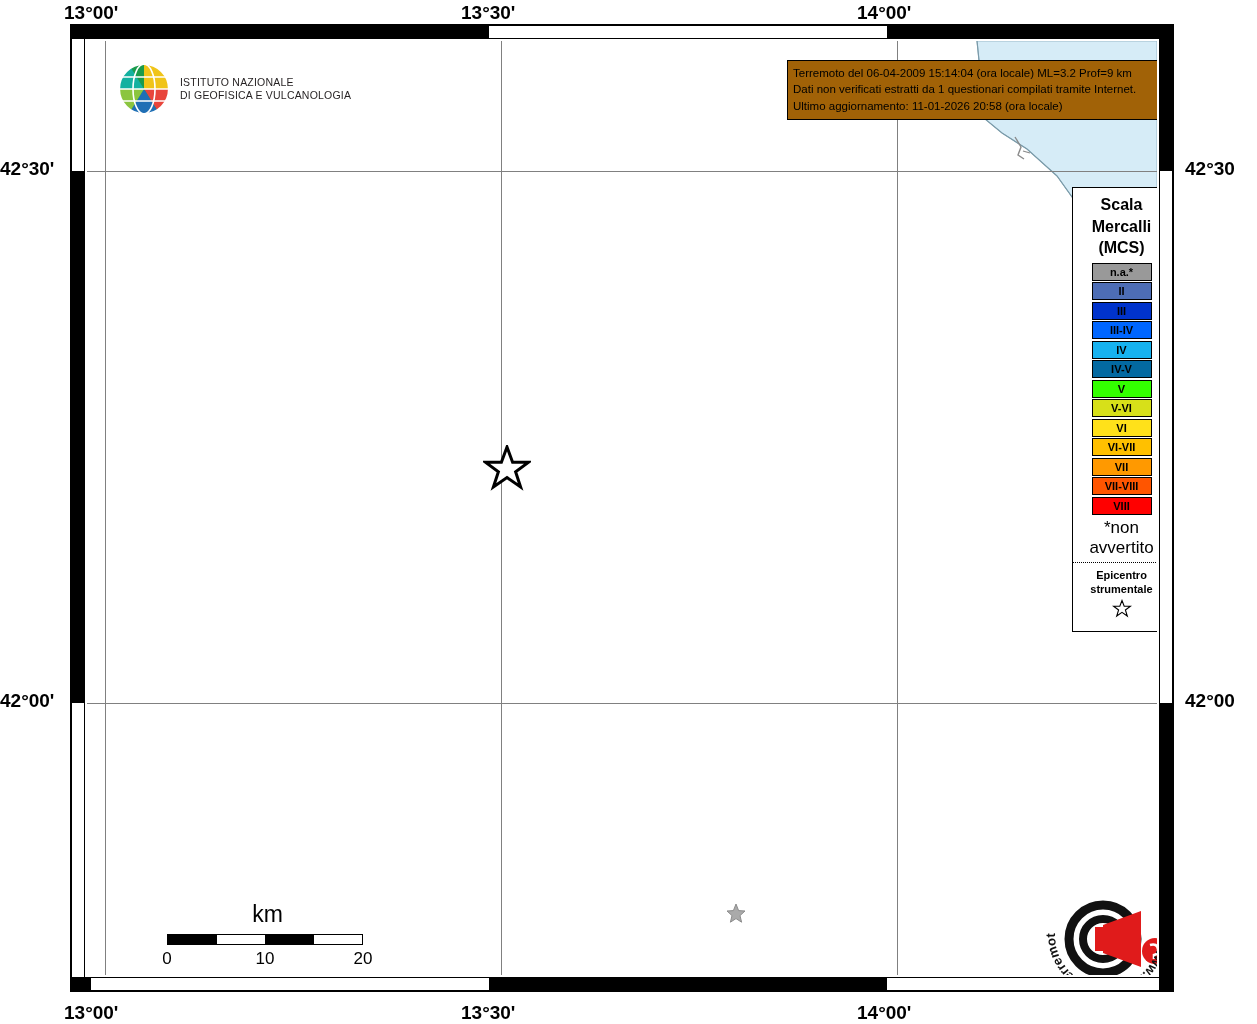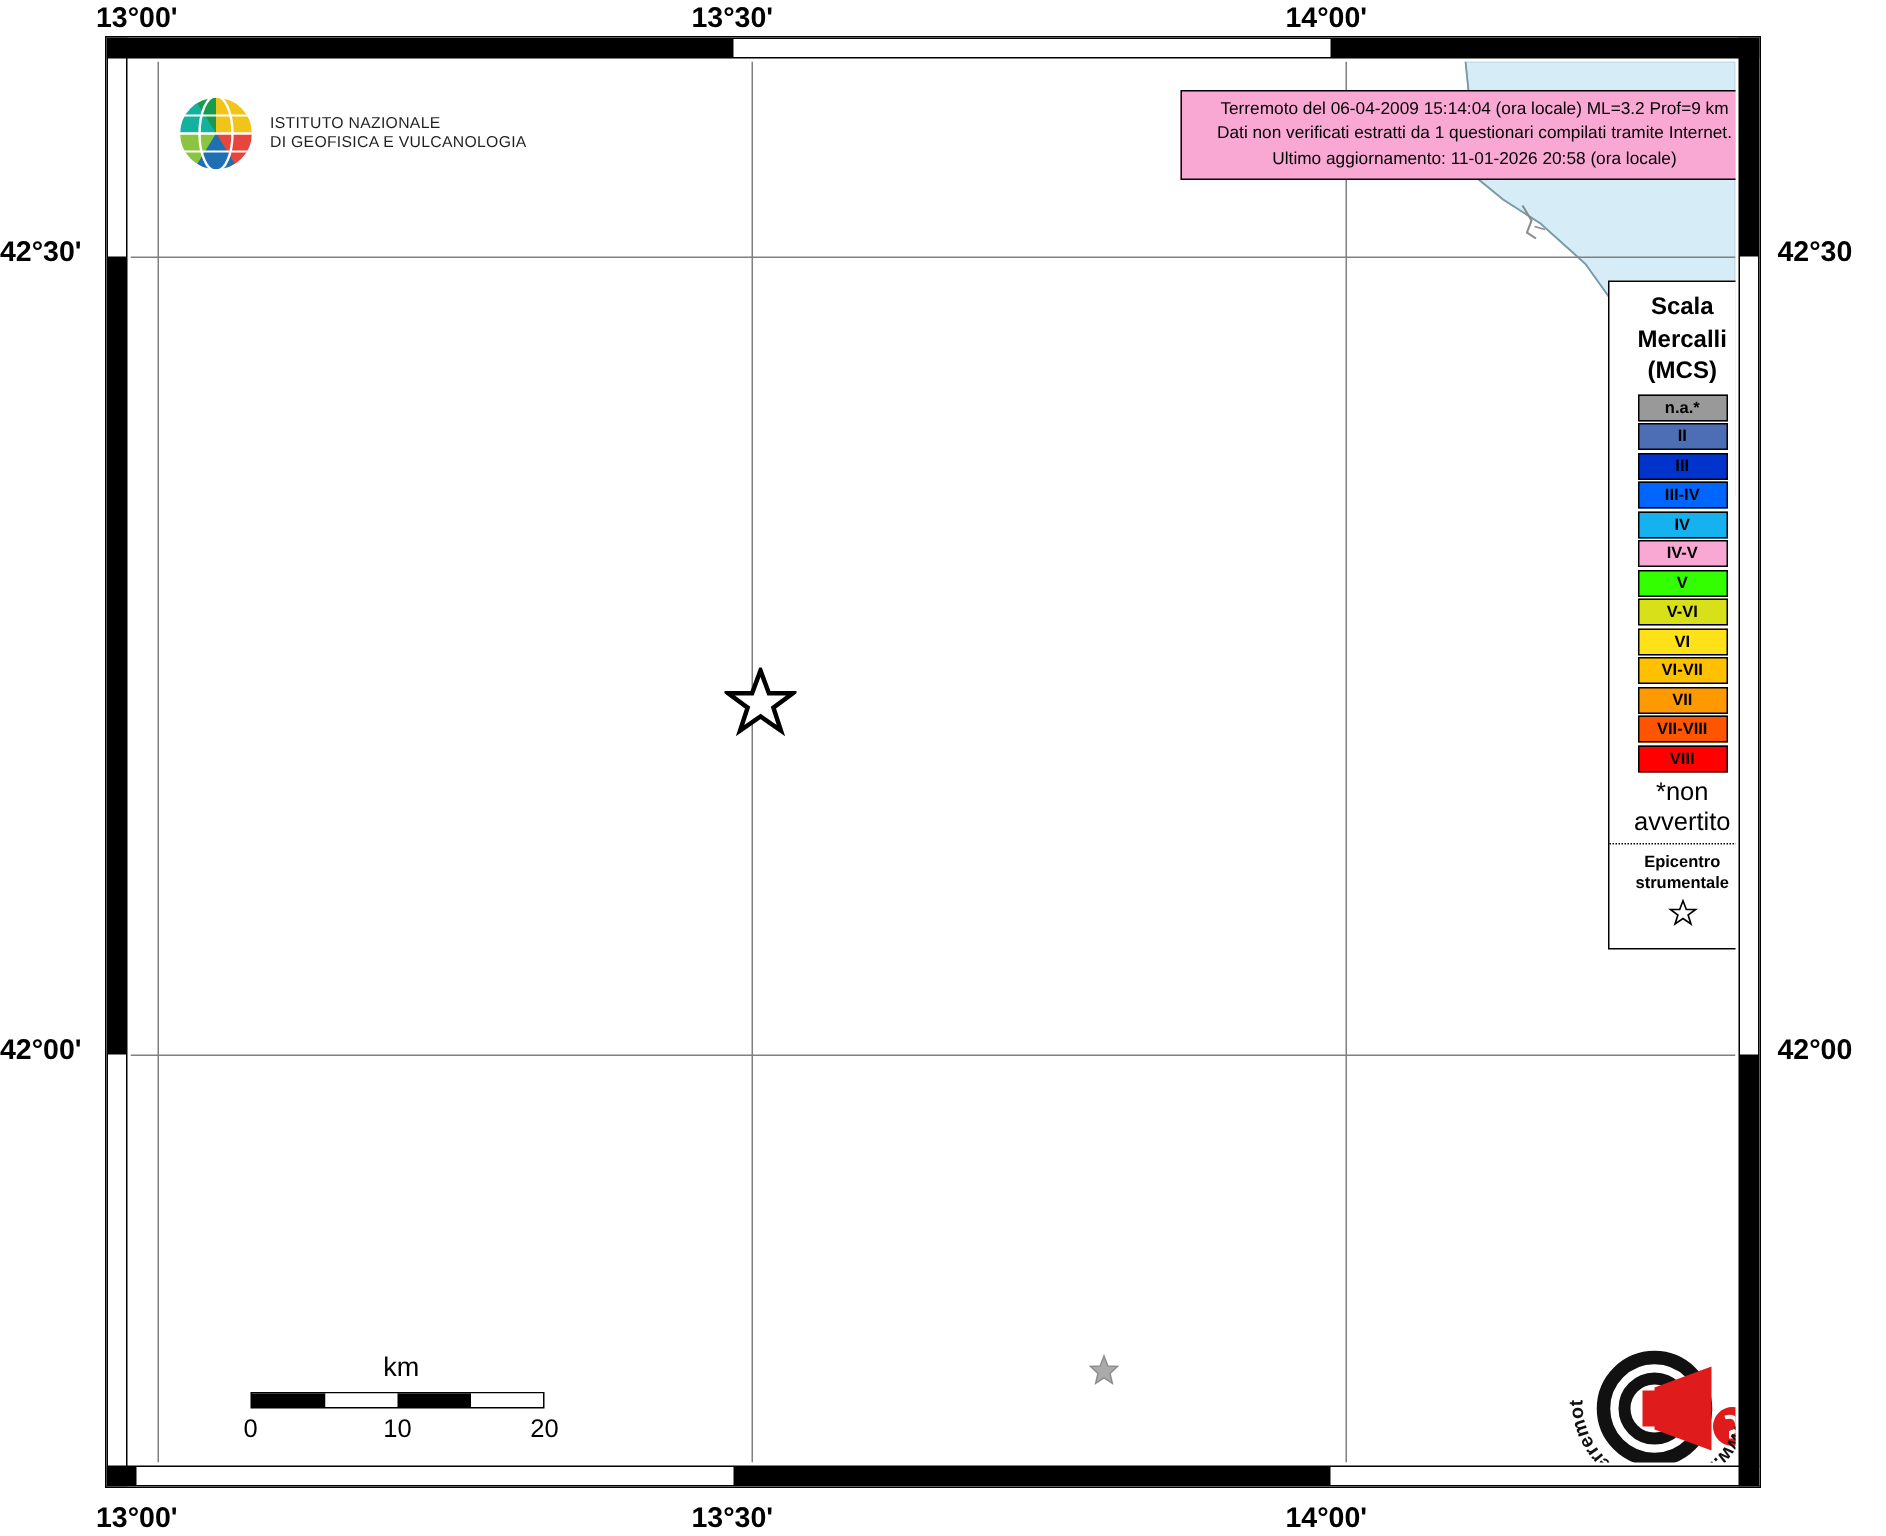--- a/index.html
+++ b/index.html
@@ -103,27 +103,26 @@
     color: #231f20;
   }
 
   
   #info-box {
     position: absolute;
     left: 700px;
     top: 19px;
     width: 392px;
     border: 1px solid #000;
-    background: #f9a8d4;
+    background: #a16207;
     padding: 4px 5px 5px 5px;
     box-sizing: border-box;
     font-size: 11.5px;
     line-height: 1.42;
     color: #000;
-    text-align: center;
   }
 
   
   #legend {
     position: absolute;
     left: 985px;
     top: 146px;
     width: 99px;
     border: 1px solid #000;
     background: #ffffff;
@@ -178,21 +177,21 @@
 
   
   #scalebar {
     position: absolute;
     left: 80px;
     top: 860px;
     width: 215px;
   }
   #scalebar .km-label {
     text-align: center;
-    font-size: 18px;
+    font-size: 23px;
     color: #000;
     margin-bottom: 6px;
     margin-left: -14px;
   }
   #scalebar .bar {
     display: flex;
     height: 11px;
     border: 1px solid #000;
     box-sizing: border-box;
     width: 196px;
@@ -313,21 +312,21 @@
           <div>Scala</div>
           <div>Mercalli</div>
           <div>(MCS)</div>
         </div>
         <div id="legend-items">
             <div class="legend-swatch" style="background: rgb(153, 153, 153);">n.a.*</div>
             <div class="legend-swatch" style="background: rgb(77, 109, 181);">II</div>
             <div class="legend-swatch" style="background: rgb(0, 51, 204);">III</div>
             <div class="legend-swatch" style="background: rgb(0, 102, 255);">III-IV</div>
             <div class="legend-swatch" style="background: rgb(22, 178, 240);">IV</div>
-            <div class="legend-swatch" style="background: #f9a8d4;">IV-V</div>
+            <div class="legend-swatch" style="background: #0369a1;">IV-V</div>
             <div class="legend-swatch" style="background: rgb(51, 255, 0);">V</div>
             <div class="legend-swatch" style="background: rgb(215, 224, 25);">V-VI</div>
             <div class="legend-swatch" style="background: rgb(255, 225, 26);">VI</div>
             <div class="legend-swatch" style="background: rgb(255, 192, 0);">VI-VII</div>
             <div class="legend-swatch" style="background: rgb(255, 153, 0);">VII</div>
             <div class="legend-swatch" style="background: rgb(255, 85, 0);">VII-VIII</div>
             <div class="legend-swatch" style="background: rgb(255, 0, 0);">VIII</div>
           </div>
         <div class="note">*non avvertito</div>
         <div class="epi-label">

